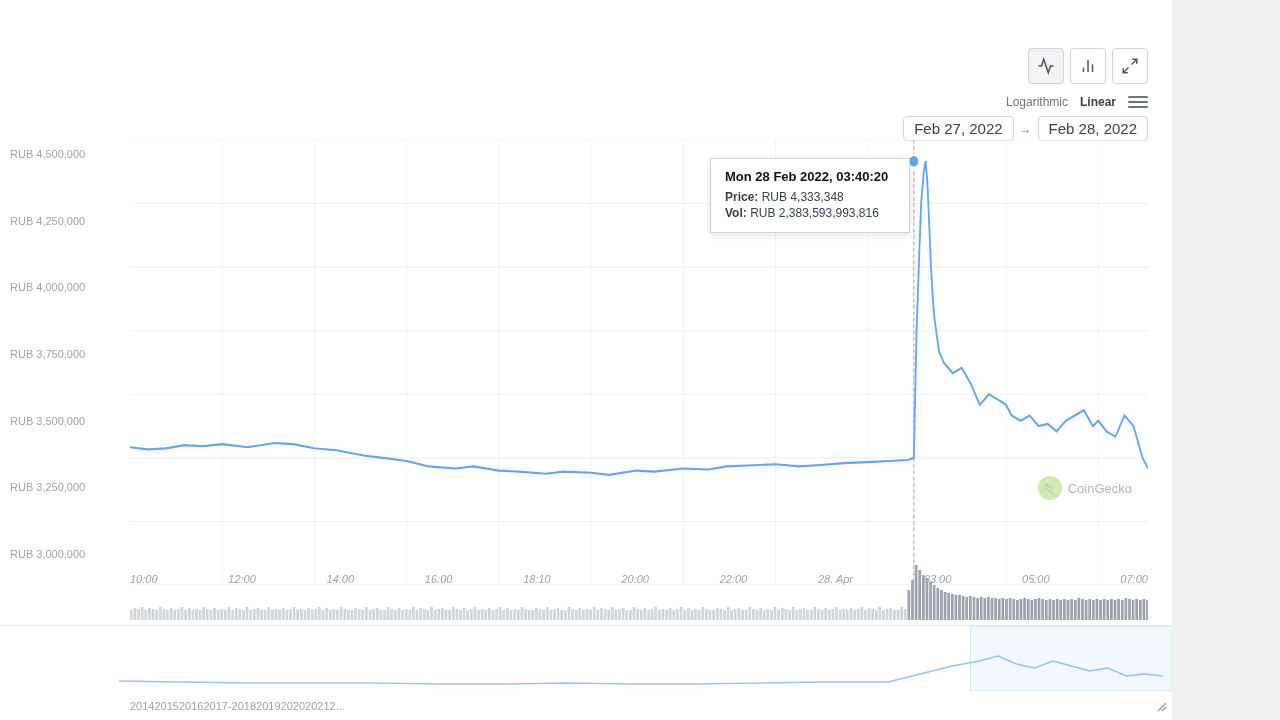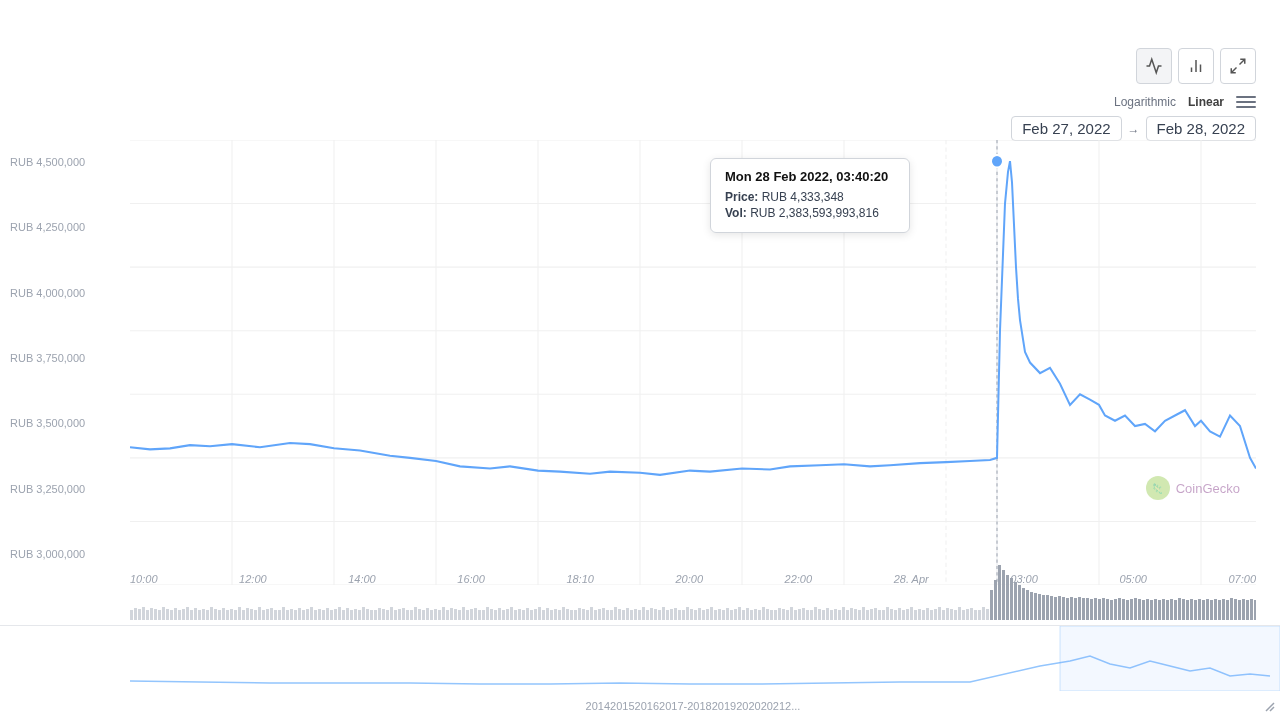--- a/index.html
+++ b/index.html
@@ -5,21 +5,21 @@
     * { margin: 0; padding: 0; box-sizing: border-box; }
     body {
       background: #f0f0f0;
       font-family: -apple-system, BlinkMacSystemFont, 'Segoe UI', sans-serif;
       width: 1280px;
       height: 720px;
       overflow: hidden;
     }
     .main-container {
       background: #fff;
-      width: 1280px;
+      width: 1172px;
       height: 720px;
       position: relative;
     }
     
     .toolbar {
       position: absolute;
       top: 48px;
       right: 24px;
       display: flex;
       align-items: center;
@@ -103,21 +103,21 @@
       position: absolute;
       top: 140px;
       left: 0;
       right: 0;
       bottom: 100px;
     }
     
     .y-axis {
       position: absolute;
       left: 10px;
-      top: 16px;
+      top: 8px;
       bottom: 60px;
       display: flex;
       flex-direction: column;
       justify-content: space-between;
     }
     .y-label {
       font-size: 11px;
       color: #9ca3af;
       white-space: nowrap;
     }
@@ -135,21 +135,21 @@
       font-size: 11px;
       color: #9ca3af;
     }
     
     .tooltip {
       position: absolute;
       top: 18px;
       left: 710px;
       background: rgba(255,255,255,0.97);
       border: 1px solid #d1d5db;
-      border-radius: 6px;
+      border-radius: 0;
       padding: 10px 14px;
       box-shadow: 0 2px 8px rgba(0,0,0,0.1);
       font-size: 12px;
       color: #374151;
       min-width: 200px;
     }
     .tooltip-title {
       font-size: 13px;
       font-weight: 600;
       color: #111;
@@ -169,21 +169,21 @@
       right: 0;
       height: 95px;
       border-top: 1px solid #e5e7eb;
     }
     .mini-chart-labels {
       position: absolute;
       bottom: 8px;
       left: 130px;
       right: 24px;
       display: flex;
-      justify-content: center;
+      justify-content: flex-start;
     }
     .mini-label {
       font-size: 11px;
       color: #9ca3af;
     }
     
     .watermark {
       position: absolute;
       bottom: 120px;
       right: 40px;

